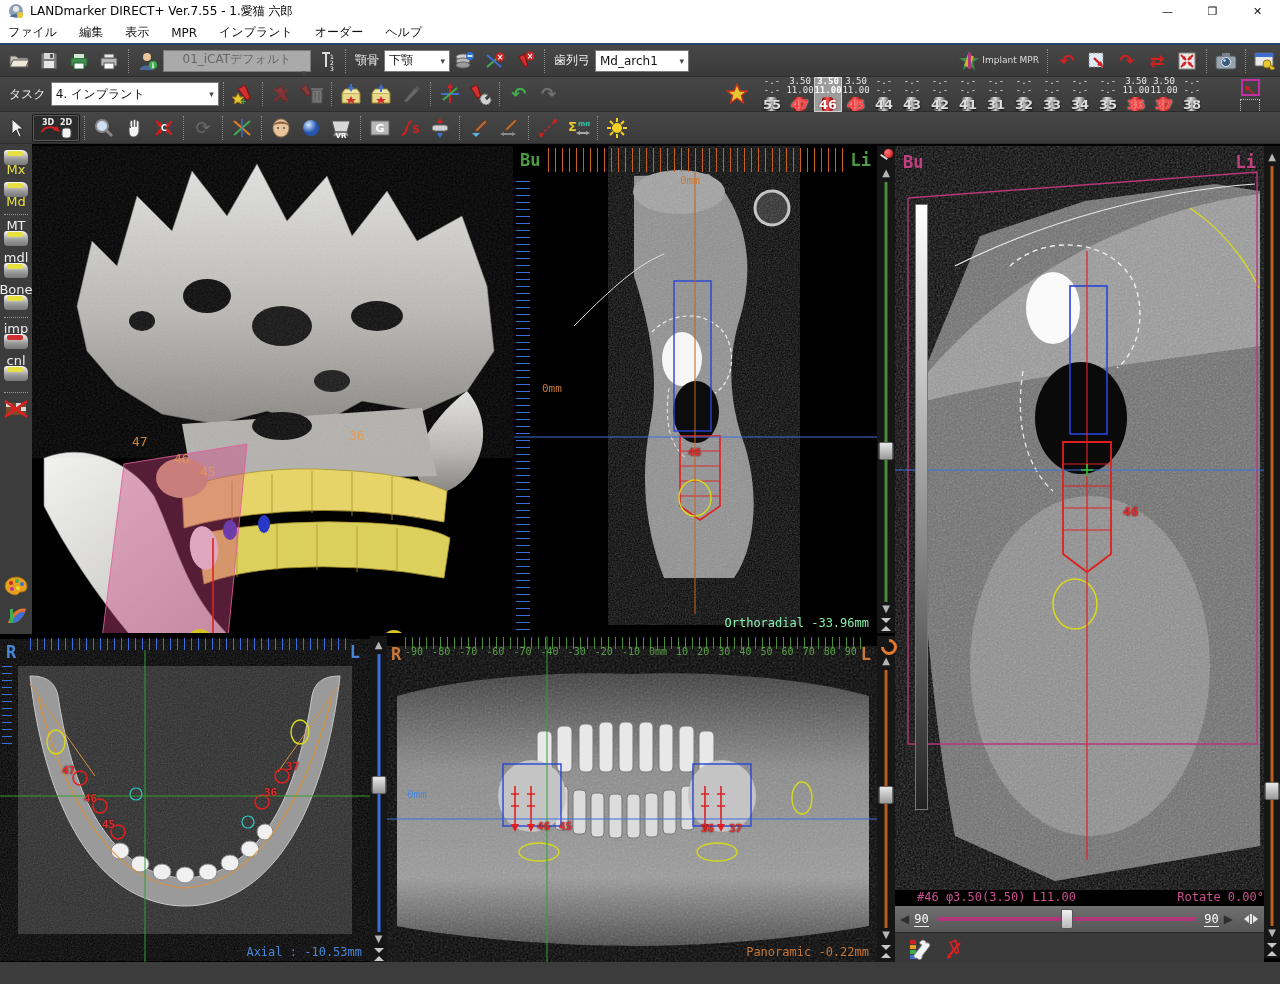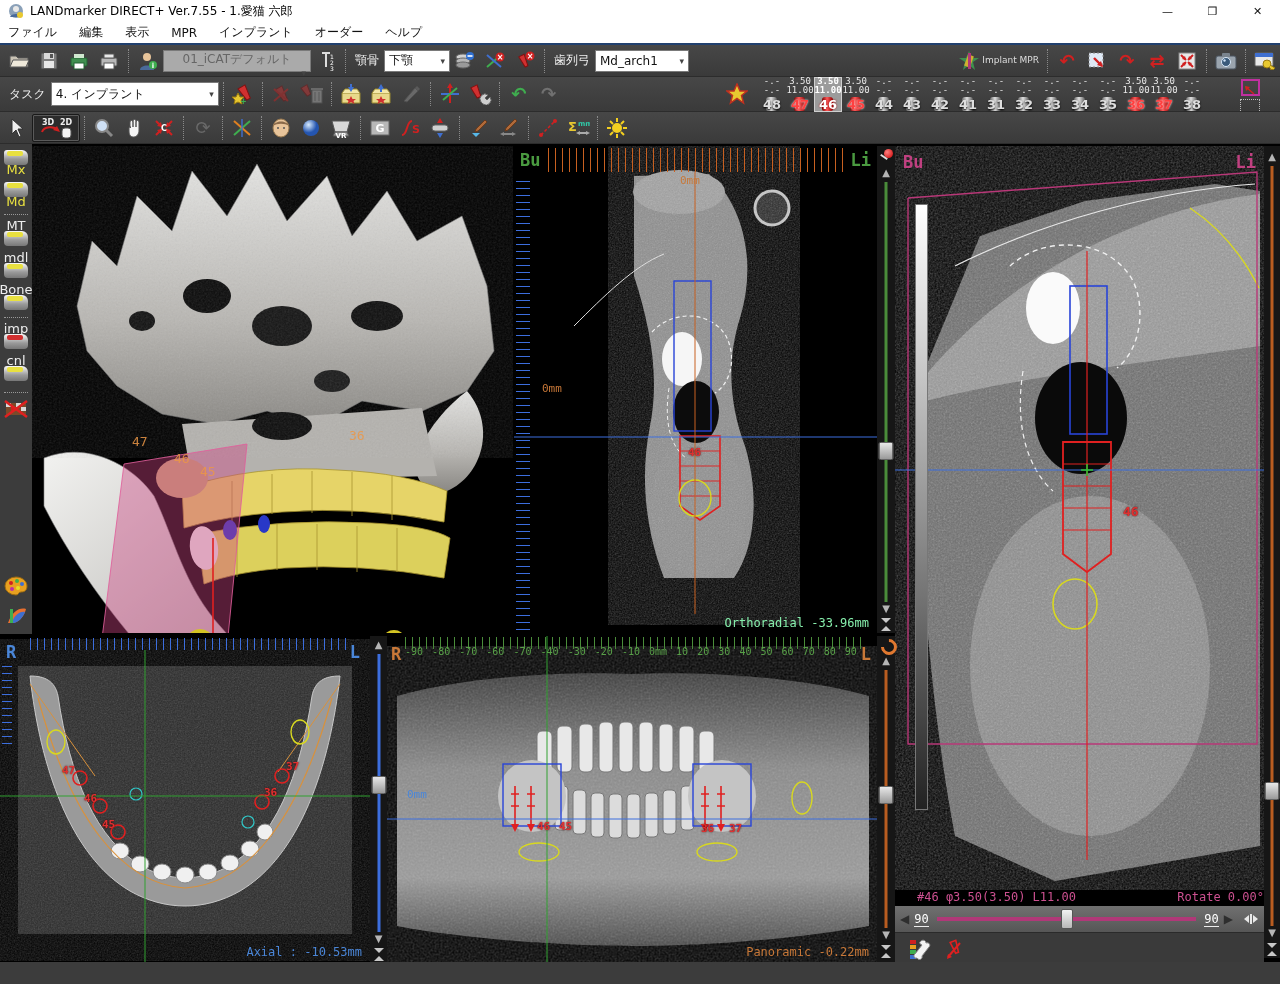--- a/index.html
+++ b/index.html
@@ -361,21 +361,21 @@
           <polygon points="11,1 14,8 21,8 15.5,12.5 17.5,20 11,15.5 4.5,20 6.5,12.5 1,8 8,8" fill="#e8c830" stroke="#c03020" stroke-width="1.5"></polygon>
         </svg>
       </div>
 
     <div class="tooth-strip">
 
         <div class="tooth-col" data-idx="0">
           <span class="tv">-.-</span>
           <span class="tv">-.-</span>
           <div class="timp"></div>
-          <span class="tnum">48</span>
+          <span class="tnum">55</span>
         </div>
 
         <div class="tooth-col planned" data-idx="1">
           <span class="tv">3.50</span>
           <span class="tv">11.00</span>
           <div class="timp"></div>
           <span class="tnum">47</span>
         </div>
 
         <div class="tooth-col planned selected" data-idx="2">

